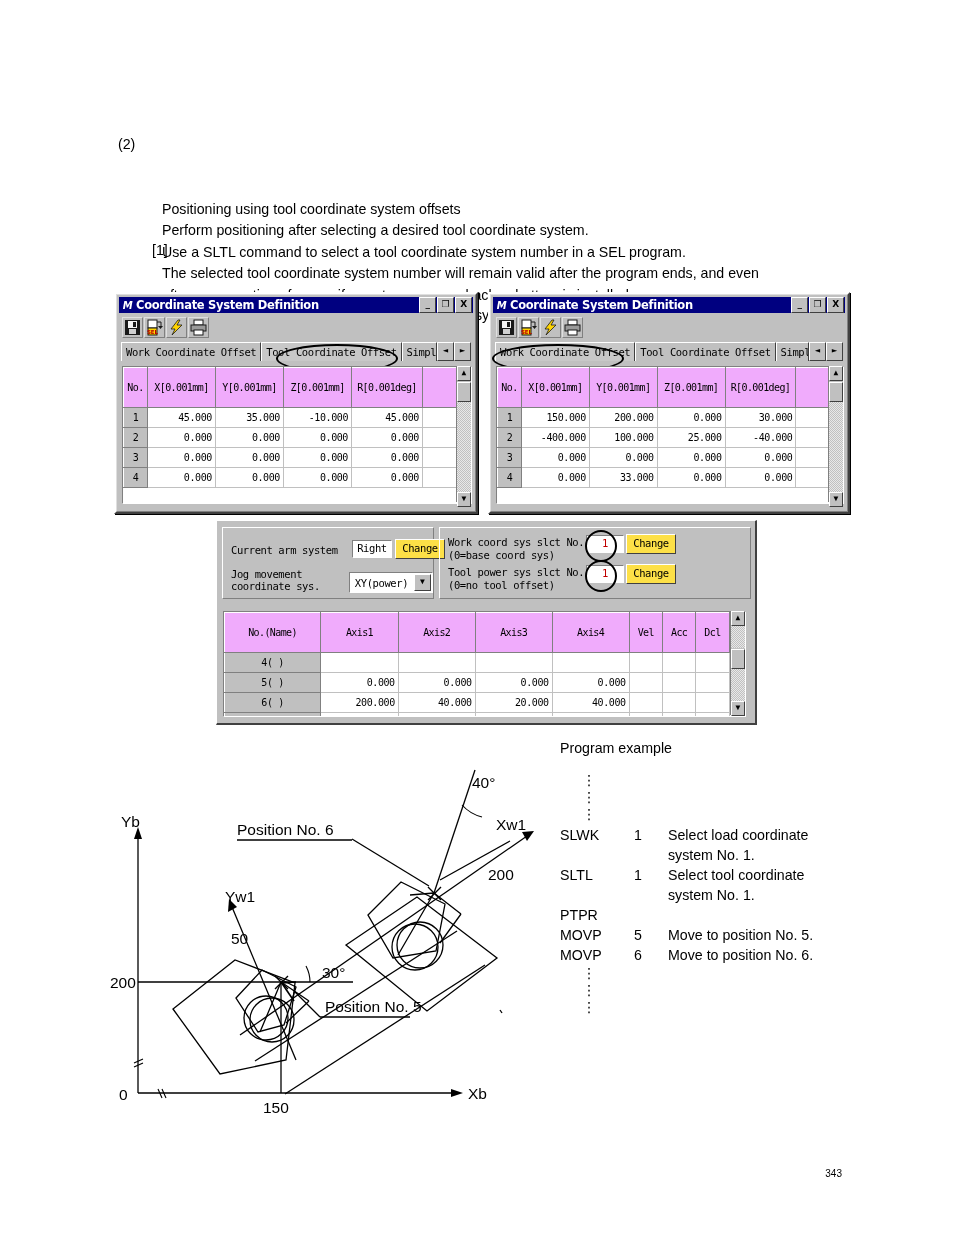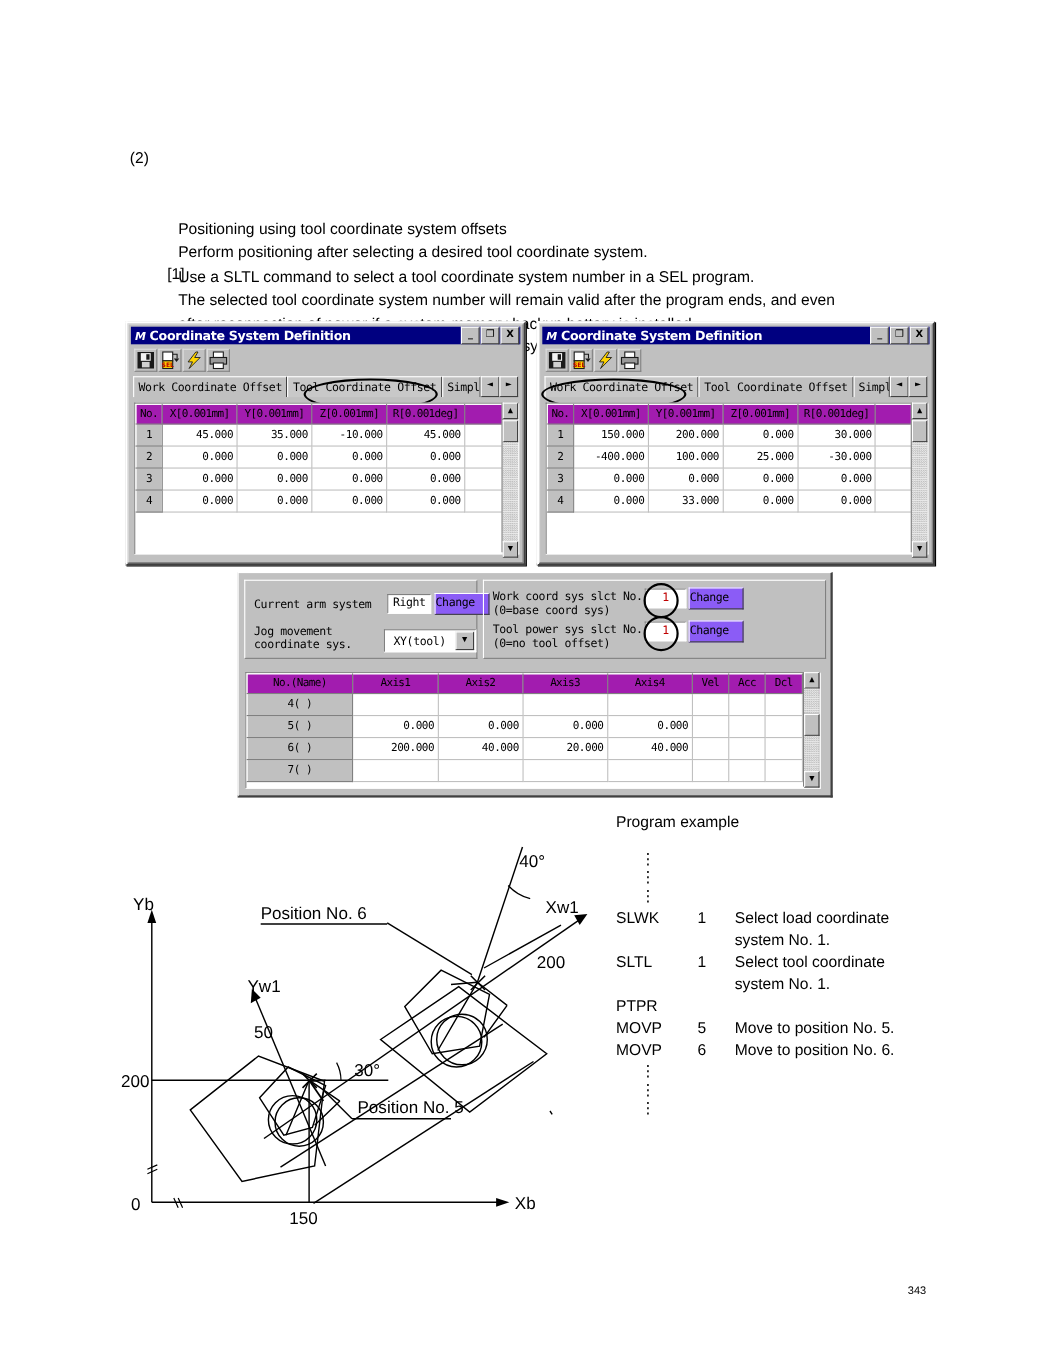--- a/index.html
+++ b/index.html
@@ -74,24 +74,24 @@
   .tarr{width:15px;height:17px;background:#c0c0c0;text-align:center;
     font-size:9px;line-height:15px;
     border-top:1px solid #fff;border-left:1px solid #fff;
     border-right:1px solid #404040;border-bottom:1px solid #404040;}
 
   .grid{position:absolute;background:#fff;
     border-top:1px solid #808080;border-left:1px solid #808080;
     border-right:1px solid #fff;border-bottom:1px solid #fff;
     overflow:hidden;}
   table.g{border-collapse:collapse;font-family:"DejaVu Sans Mono", monospace;font-size:10px;}
-  table.g th{background:#a21caf;color:#000;font-weight:normal;
+  table.g th{background:#f0abfc;color:#000;font-weight:normal;
     border-right:1px solid #808080;border-bottom:1px solid #808080;
     border-top:1px solid #fff;border-left:1px solid #fff;
-    padding:1px 2px;letter-spacing:-0.6px;white-space:nowrap;height:15px;}
+    padding:12px 2px;letter-spacing:-0.6px;white-space:nowrap;height:15px;}
   table.g td{background:#fff;border-right:1px solid #c0c0c0;
     border-bottom:1px solid #c0c0c0;padding:1px 3px;text-align:right;
     height:17px;letter-spacing:-0.4px;white-space:nowrap;}
   table.g td.rowh{background:#c0c0c0;text-align:center;
     border-right:1px solid #808080;border-bottom:1px solid #808080;
     border-top:1px solid #fff;border-left:1px solid #fff;}
 
   .vscroll{position:absolute;width:14px;background:#c0c0c0;
     border-left:1px solid #808080;}
   .vs-btn{height:13px;background:#c0c0c0;text-align:center;font-size:8px;
@@ -110,22 +110,22 @@
     border-top:1px solid #fff;border-left:1px solid #fff;
     border-right:2px solid #404040;border-bottom:2px solid #404040;
     font-family:"DejaVu Sans Mono", monospace;}
   .grp{position:absolute;border-top:1px solid #fff;border-left:1px solid #fff;
     border-right:1px solid #808080;border-bottom:1px solid #808080;}
   .lbl{position:absolute;font-size:10.5px;white-space:nowrap;letter-spacing:-0.4px;}
   .fld{position:absolute;background:#fff;
     border-top:1px solid #808080;border-left:1px solid #808080;
     border-right:1px solid #fff;border-bottom:1px solid #fff;
     font-size:10.5px;line-height:15px;text-align:center;letter-spacing:-0.4px;}
-  .btn{position:absolute;background:#8b5cf6;font-size:10.5px;line-height:16px;
-    text-align:left;letter-spacing:-0.4px;
+  .btn{position:absolute;background:#fde047;font-size:10.5px;line-height:16px;
+    text-align:center;letter-spacing:-0.4px;
     border-top:1px solid #fff;border-left:1px solid #fff;
     border-right:1px solid #404040;border-bottom:1px solid #404040;}
   .combo{position:absolute;background:#fff;
     border-top:1px solid #808080;border-left:1px solid #808080;
     border-right:1px solid #fff;border-bottom:1px solid #fff;
     font-size:10.5px;display:flex;align-items:center;}
   .combo .ctxt{flex:1;text-align:center;letter-spacing:-0.4px;}
   .combo .carr{width:15px;height:15px;background:#c0c0c0;text-align:center;
     font-size:8px;line-height:14px;margin:1px;
     border-top:1px solid #fff;border-left:1px solid #fff;
@@ -365,21 +365,21 @@
             <td>200.000</td>
             <td>0.000</td>
             <td>30.000</td>
             <td></td>
           </tr>
           <tr>
             <td class="rowh">2</td>
             <td>-400.000</td>
             <td>100.000</td>
             <td>25.000</td>
-            <td>-30.000</td>
+            <td>-40.000</td>
             <td></td>
           </tr>
           <tr>
             <td class="rowh">3</td>
             <td>0.000</td>
             <td>0.000</td>
             <td>0.000</td>
             <td>0.000</td>
             <td></td>
           </tr>
@@ -404,21 +404,21 @@
 
   <div class="mpanel" style="left:216px;top:520px;width:538px;height:202px;">
 
     <div class="grp" style="left:5px;top:6px;width:210px;height:70px;">
       <div class="lbl" style="left:8px;top:16px;">Current arm system</div>
       <div class="fld" style="left:129px;top:12px;width:38px;height:16px;">Right</div>
       <div class="btn" style="left:172px;top:11px;width:48px;height:18px;">Change</div>
       <div class="lbl" style="left:8px;top:40px;">Jog movement</div>
       <div class="lbl" style="left:8px;top:52px;"> coordinate sys.</div>
       <div class="combo" style="left:126px;top:44px;width:82px;height:19px;">
-        <span class="ctxt">XY(tool)</span>
+        <span class="ctxt">XY(power)</span>
         <span class="carr">▼</span>
       </div>
     </div>
 
     <div class="grp" style="left:222px;top:6px;width:310px;height:70px;">
       <div class="lbl" style="left:8px;top:8px;">Work coord sys slct No.</div>
       <div class="lbl" style="left:8px;top:21px;">(0=base coord sys)</div>
       <div class="fld rednum" style="left:146px;top:7px;width:36px;height:16px;">1</div>
       <div class="btn" style="left:186px;top:6px;width:48px;height:18px;">Change</div>
       <div class="ellipse" style="left:145px;top:2px;width:28px;height:28px;"></div>

